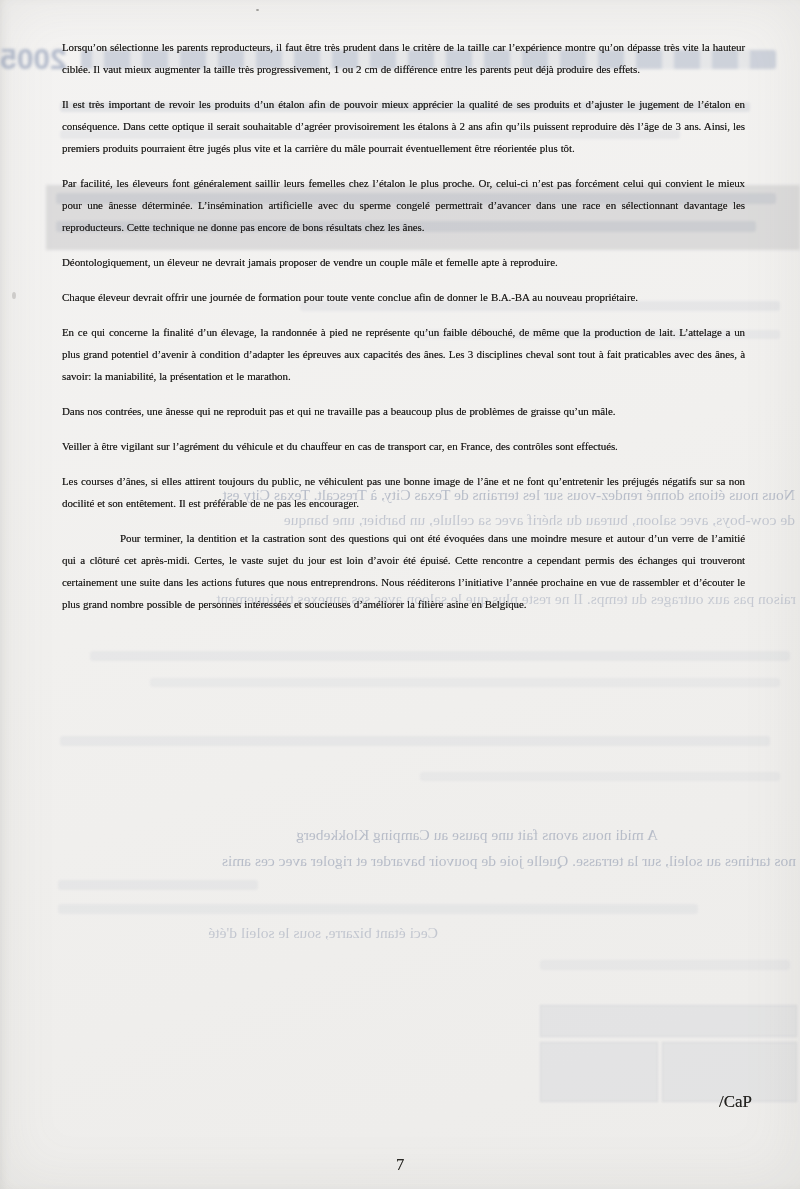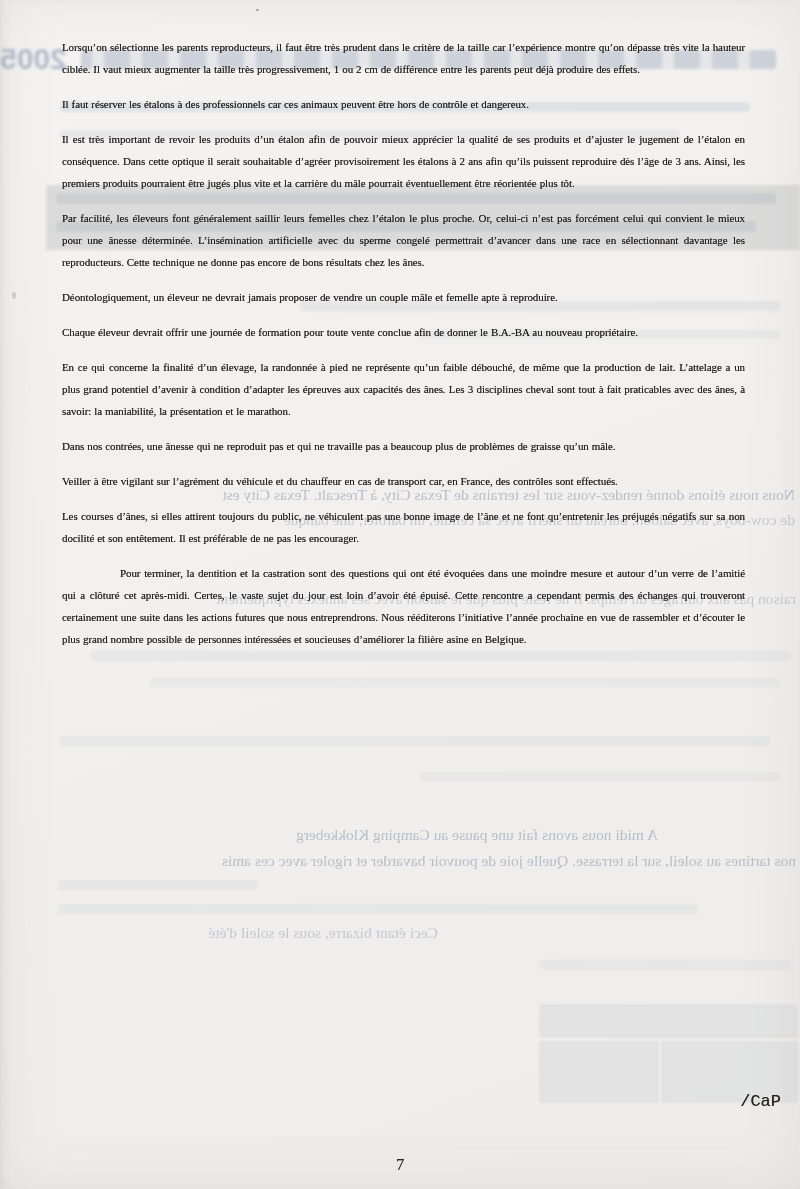--- a/index.html
+++ b/index.html
@@ -75,24 +75,23 @@
     line-height: 22px;
     text-align: justify;
     color: #1d1c1a;
     letter-spacing: -0.1px;
     word-spacing: 0.4px;
     text-shadow: 0 0 0.5px rgba(35, 33, 30, 0.65);
   }
   .para.indent { text-indent: 58px; }
 
   .signature {
-    position: absolute; right: 19px; top: 1092px; z-index: 2;
+    position: absolute; right: 48px; top: 1092px; z-index: 2;
     font-size: 17px; color: #23221f;
     text-shadow: 0 0 0.5px rgba(35,33,30,0.6);
-    font-family: Liberation Mono, monospace;
   }
   .page-number {
     position: absolute; left: 0; top: 1155px; width: 800px; z-index: 2;
     text-align: center; font-size: 16.5px; color: #2a2925;
     text-shadow: 0 0 0.5px rgba(35,33,30,0.5);
   }
 </style>
 </head>
 <body>
 
@@ -133,21 +132,20 @@
     <div class="g-box" style="left:540px; top:1005px; width:255px; height:30px;"></div>
     <div class="g-box" style="left:540px; top:1042px; width:116px; height:58px;"></div>
     <div class="g-box" style="left:662px; top:1042px; width:133px; height:58px;"></div>
 
     <div class="speck" style="left:256px; top:9px; width:3px; height:2px;"></div>
     <div class="speck" style="left:12px; top:292px; width:4px; height:7px; opacity:.4;"></div>
   </div>
 
   <main class="body-text" id="paras">
       <p class="para">Lorsqu’on sélectionne les parents reproducteurs, il faut être très prudent dans le critère de la taille car l’expérience montre qu’on dépasse très vite la hauteur ciblée. Il vaut mieux augmenter la taille très progressivement, 1 ou 2 cm de différence entre les parents peut déjà produire des effets.</p>
-      <p class="para">Il faut réserver les étalons à des professionnels car ces animaux peuvent être hors de contrôle et dangereux.</p>
       <p class="para">Il est très important de revoir les produits d’un étalon afin de pouvoir mieux apprécier la qualité de ses produits et d’ajuster le jugement de l’étalon en conséquence. Dans cette optique il serait souhaitable d’agréer provisoirement les étalons à 2 ans afin qu’ils puissent reproduire dès l’âge de 3 ans. Ainsi, les premiers produits pourraient être jugés plus vite et la carrière du mâle pourrait éventuellement être réorientée plus tôt.</p>
       <p class="para">Par facilité, les éleveurs font généralement saillir leurs femelles chez l’étalon le plus proche. Or, celui-ci n’est pas forcément celui qui convient le mieux pour une ânesse déterminée. L’insémination artificielle avec du sperme congelé permettrait d’avancer dans une race en sélectionnant davantage les reproducteurs. Cette technique ne donne pas encore de bons résultats chez les ânes.</p>
       <p class="para">Déontologiquement, un éleveur ne devrait jamais proposer de vendre un couple mâle et femelle apte à reproduire.</p>
       <p class="para">Chaque éleveur devrait offrir une journée de formation pour toute vente conclue afin de donner le B.A.-BA au nouveau propriétaire.</p>
       <p class="para">En ce qui concerne la finalité d’un élevage, la randonnée à pied ne représente qu’un faible débouché, de même que la production de lait. L’attelage a un plus grand potentiel d’avenir à condition d’adapter les épreuves aux capacités des ânes. Les 3 disciplines cheval sont tout à fait praticables avec des ânes, à savoir: la maniabilité, la présentation et le marathon.</p>
       <p class="para">Dans nos contrées, une ânesse qui ne reproduit pas et qui ne travaille pas a beaucoup plus de problèmes de graisse qu’un mâle.</p>
       <p class="para">Veiller à être vigilant sur l’agrément du véhicule et du chauffeur en cas de transport car, en France, des contrôles sont effectués.</p>
       <p class="para">Les courses d’ânes, si elles attirent toujours du public, ne véhiculent pas une bonne image de l’âne et ne font qu’entretenir les préjugés négatifs sur sa non docilité et son entêtement. Il est préférable de ne pas les encourager.</p>
       <p class="para indent">Pour terminer, la dentition et la castration sont des questions qui ont été évoquées dans une moindre mesure et autour d’un verre de l’amitié qui a clôturé cet après-midi. Certes, le vaste sujet du jour est loin d’avoir été épuisé. Cette rencontre a cependant permis des échanges qui trouveront certainement une suite dans les actions futures que nous entreprendrons. Nous rééditerons l’initiative l’année prochaine en vue de rassembler et d’écouter le plus grand nombre possible de personnes intéressées et soucieuses d’améliorer la filière asine en Belgique.</p>
     </main>

